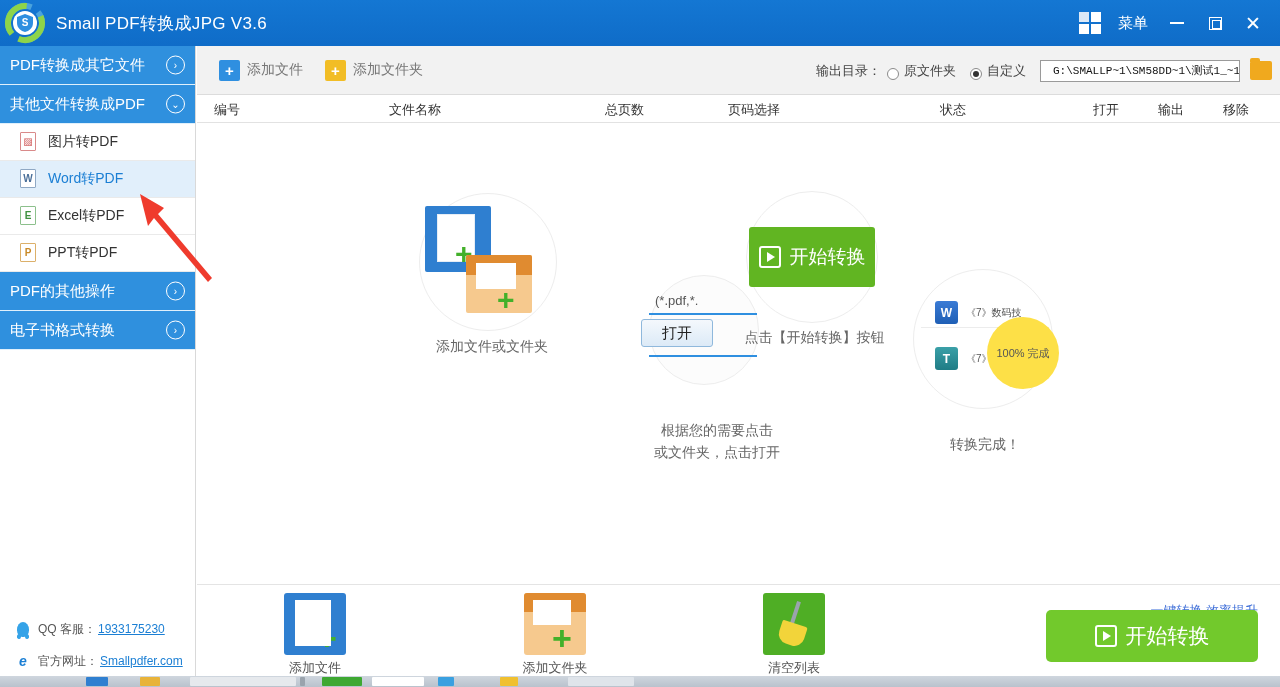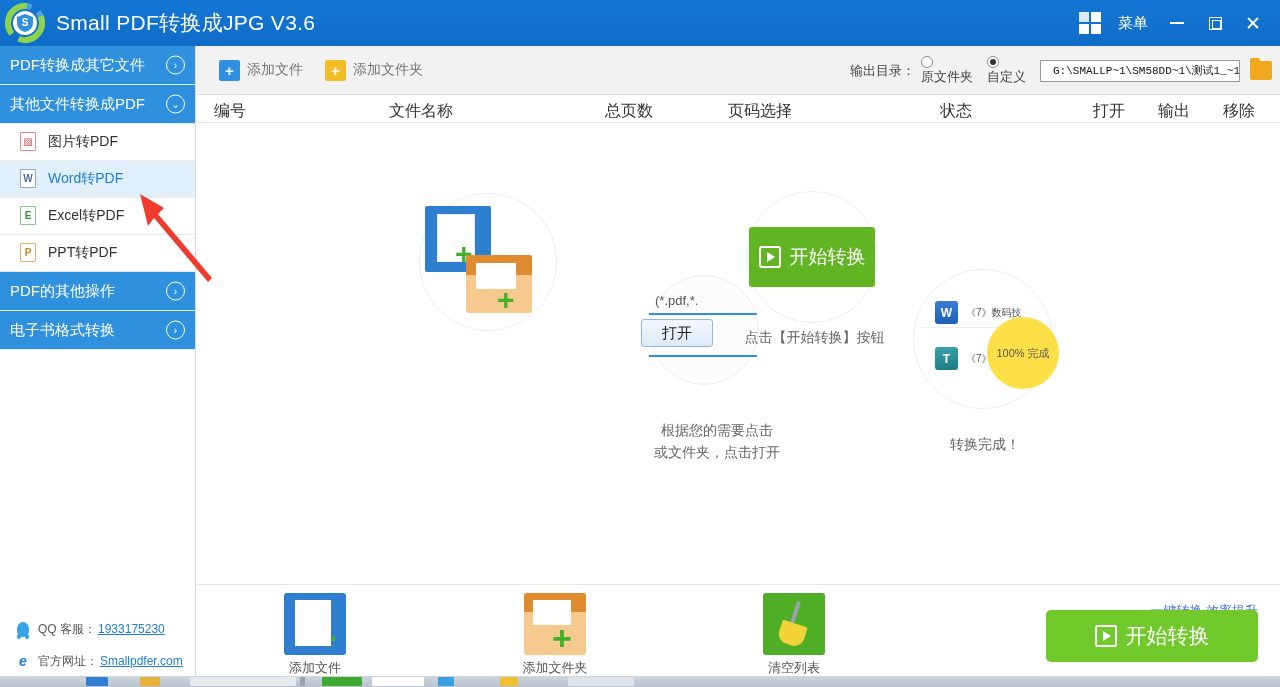--- a/index.html
+++ b/index.html
@@ -10,21 +10,21 @@
   }
   #app { position: relative; width: 1280px; height: 687px; background:#fff; }
 
   
   .titlebar {
     position: absolute; left:0; top:0; width:1280px; height:46px;
     background: linear-gradient(180deg,#1477d3 0%, #0f6cc8 100%);
     display:flex; align-items:center;
   }
   .logo-wrap { width:46px; height:46px; position:relative; margin-left:2px; }
-  .app-title { color:#ffffff; font-size:21px; letter-spacing:.3px; margin-left:8px; }
+  .app-title { color:#ffffff; font-size:17px; letter-spacing:.3px; margin-left:8px; }
   .tb-right { position:absolute; right:0; top:0; height:46px; display:flex; align-items:center; }
   .menu-btn { display:flex; align-items:center; height:46px; padding:0 10px; cursor:default; }
   .grid-icon { width:22px; height:22px; display:grid; grid-template-columns:1fr 1fr; grid-template-rows:1fr 1fr; gap:2px; }
   .grid-icon i { background:#ffffff; display:block; }
   .grid-icon i:nth-child(1){ background:#dce9f7; }
   .menu-label { color:#fff; font-size:15px; margin-left:17px; }
   .win-btn { width:38px; height:46px; display:flex; align-items:center; justify-content:center; color:#ffffff; font-size:15px; }
   .win-btn.close { font-size:19px; margin-right:8px; }
   .min-bar { width:14px; height:1.6px; background:#fff; }
   .restore-sq { position:relative; width:13px; height:13px; border:1.6px solid #fff; }
@@ -65,32 +65,32 @@
   .toolbar { position:absolute; left:197px; top:46px; width:1083px; height:49px;
     background:#f2f2f2; border-bottom:1px solid #dcdcdc; display:flex; align-items:center; }
   .tb-item { display:flex; align-items:center; margin-left:22px; font-size:14px; color:#777; }
   .tb-item .ic { width:21px; height:21px; margin-right:7px; position:relative; }
   .ic-doc-add { background:#2f8fe0; border-radius:2px; }
   .ic-folder-add { background:#f2bd25; border-radius:2px; }
   .plus-w { position:absolute; left:50%; top:50%; transform:translate(-50%,-50%); color:#fff; font-size:15px; line-height:1; font-weight:bold; }
 
   .out-area { position:absolute; right:8px; top:0; height:49px; display:flex; align-items:center; font-size:13px; color:#444; }
   .out-label { margin-right:6px; }
-  .radio-wrap { display:flex; align-items:flex-start; margin-right:14px;flex-direction:column; }
+  .radio-wrap { display:flex; align-items:flex-end; margin-right:14px; }
   .radio { width:12px; height:12px; border:1px solid #8b8b8b; border-radius:50%; background:#fff; margin-right:5px; position:relative; }
   .radio.on:after { content:""; position:absolute; left:2px; top:2px; width:6px; height:6px; border-radius:50%; background:#333; }
   .path-input { width:200px; height:22px; border:1px solid #9a9a9a; background:#fff;
     font-family:"Liberation Mono","DejaVu Sans Mono",monospace; font-size:11px; color:#111;
     padding:0 12px; line-height:20px; white-space:nowrap; overflow:hidden; }
   .folder-btn { width:22px; height:19px; background:#f0a91e; border-radius:2px 2px 2px 2px; margin-left:10px; position:relative; }
   .folder-btn:before { content:""; position:absolute; left:0; top:-3px; width:10px; height:4px; background:#f0a91e; border-radius:2px 2px 0 0; }
 
   
   .colhdr { position:absolute; left:197px; top:95px; width:1083px; height:28px;
-    background:#ffffff; border-bottom:1px solid #e2e2e2; font-size:16px; color:#333; }
+    background:#ffffff; border-bottom:1px solid #e2e2e2; font-size:13px; color:#333; }
   .colhdr span { position:absolute; top:6px; }
 
   
   .content { position:absolute; left:197px; top:123px; width:1083px; height:460px; background:#ffffff; overflow:hidden; }
   .guide { position:absolute; left:0; top:0; width:1083px; height:460px; }
   .gcircle { position:absolute; border-radius:50%; background:#ffffff; border:1px solid #ededed; }
   .gcap { position:absolute; font-size:14px; color:#666; line-height:22px; text-align:center; }
 
   
   .s1doc { position:absolute; width:66px; height:66px; background:#2f7fd0; border-radius:2px; }
@@ -327,20 +327,21 @@
       <div class="gplus" style="left:258px; top:116px;">+</div>
       <div class="s1folder" style="left:269px; top:132px;">
         <div class="lines" style="left:22px; top:12px; width:24px;">
             <i style="width:24px"></i>
             <i style="width:24px"></i>
             <i style="width:18px"></i>
           </div>
       </div>
       <div class="gplus" style="left:300px; top:162px;">+</div>
       <div class="gcap" style="left:195px; top:212px; width:200px;">
+        <div>添加文件或文件夹</div>
       </div>
       <svg class="garrow" style="left:318px; top:258px;" width="60" height="50" viewBox="0 0 60 50">
         <path d="M4 6 C14 20 22 28 34 34 L28 22 L52 40 L24 44 L30 36 C16 30 8 20 4 6 Z" fill="#a9e27a"></path>
       </svg>
 
 
       <div style="position:absolute; left:452px; top:152px; width:110px; height:110px; border-radius:50%; background:#fcfcfc; border:1px solid #ededed;"></div>
       <div style="position:absolute; left:458px; top:170px; font-size:13px; color:#555; font-family:'Liberation Sans',sans-serif;">(*.pdf,*.</div>
       <div style="position:absolute; left:452px; top:190px; width:108px; height:2px; background:#2f8fe0;"></div>
       <div class="open-btn" style="left:444px; top:196px; width:72px; height:28px;">

